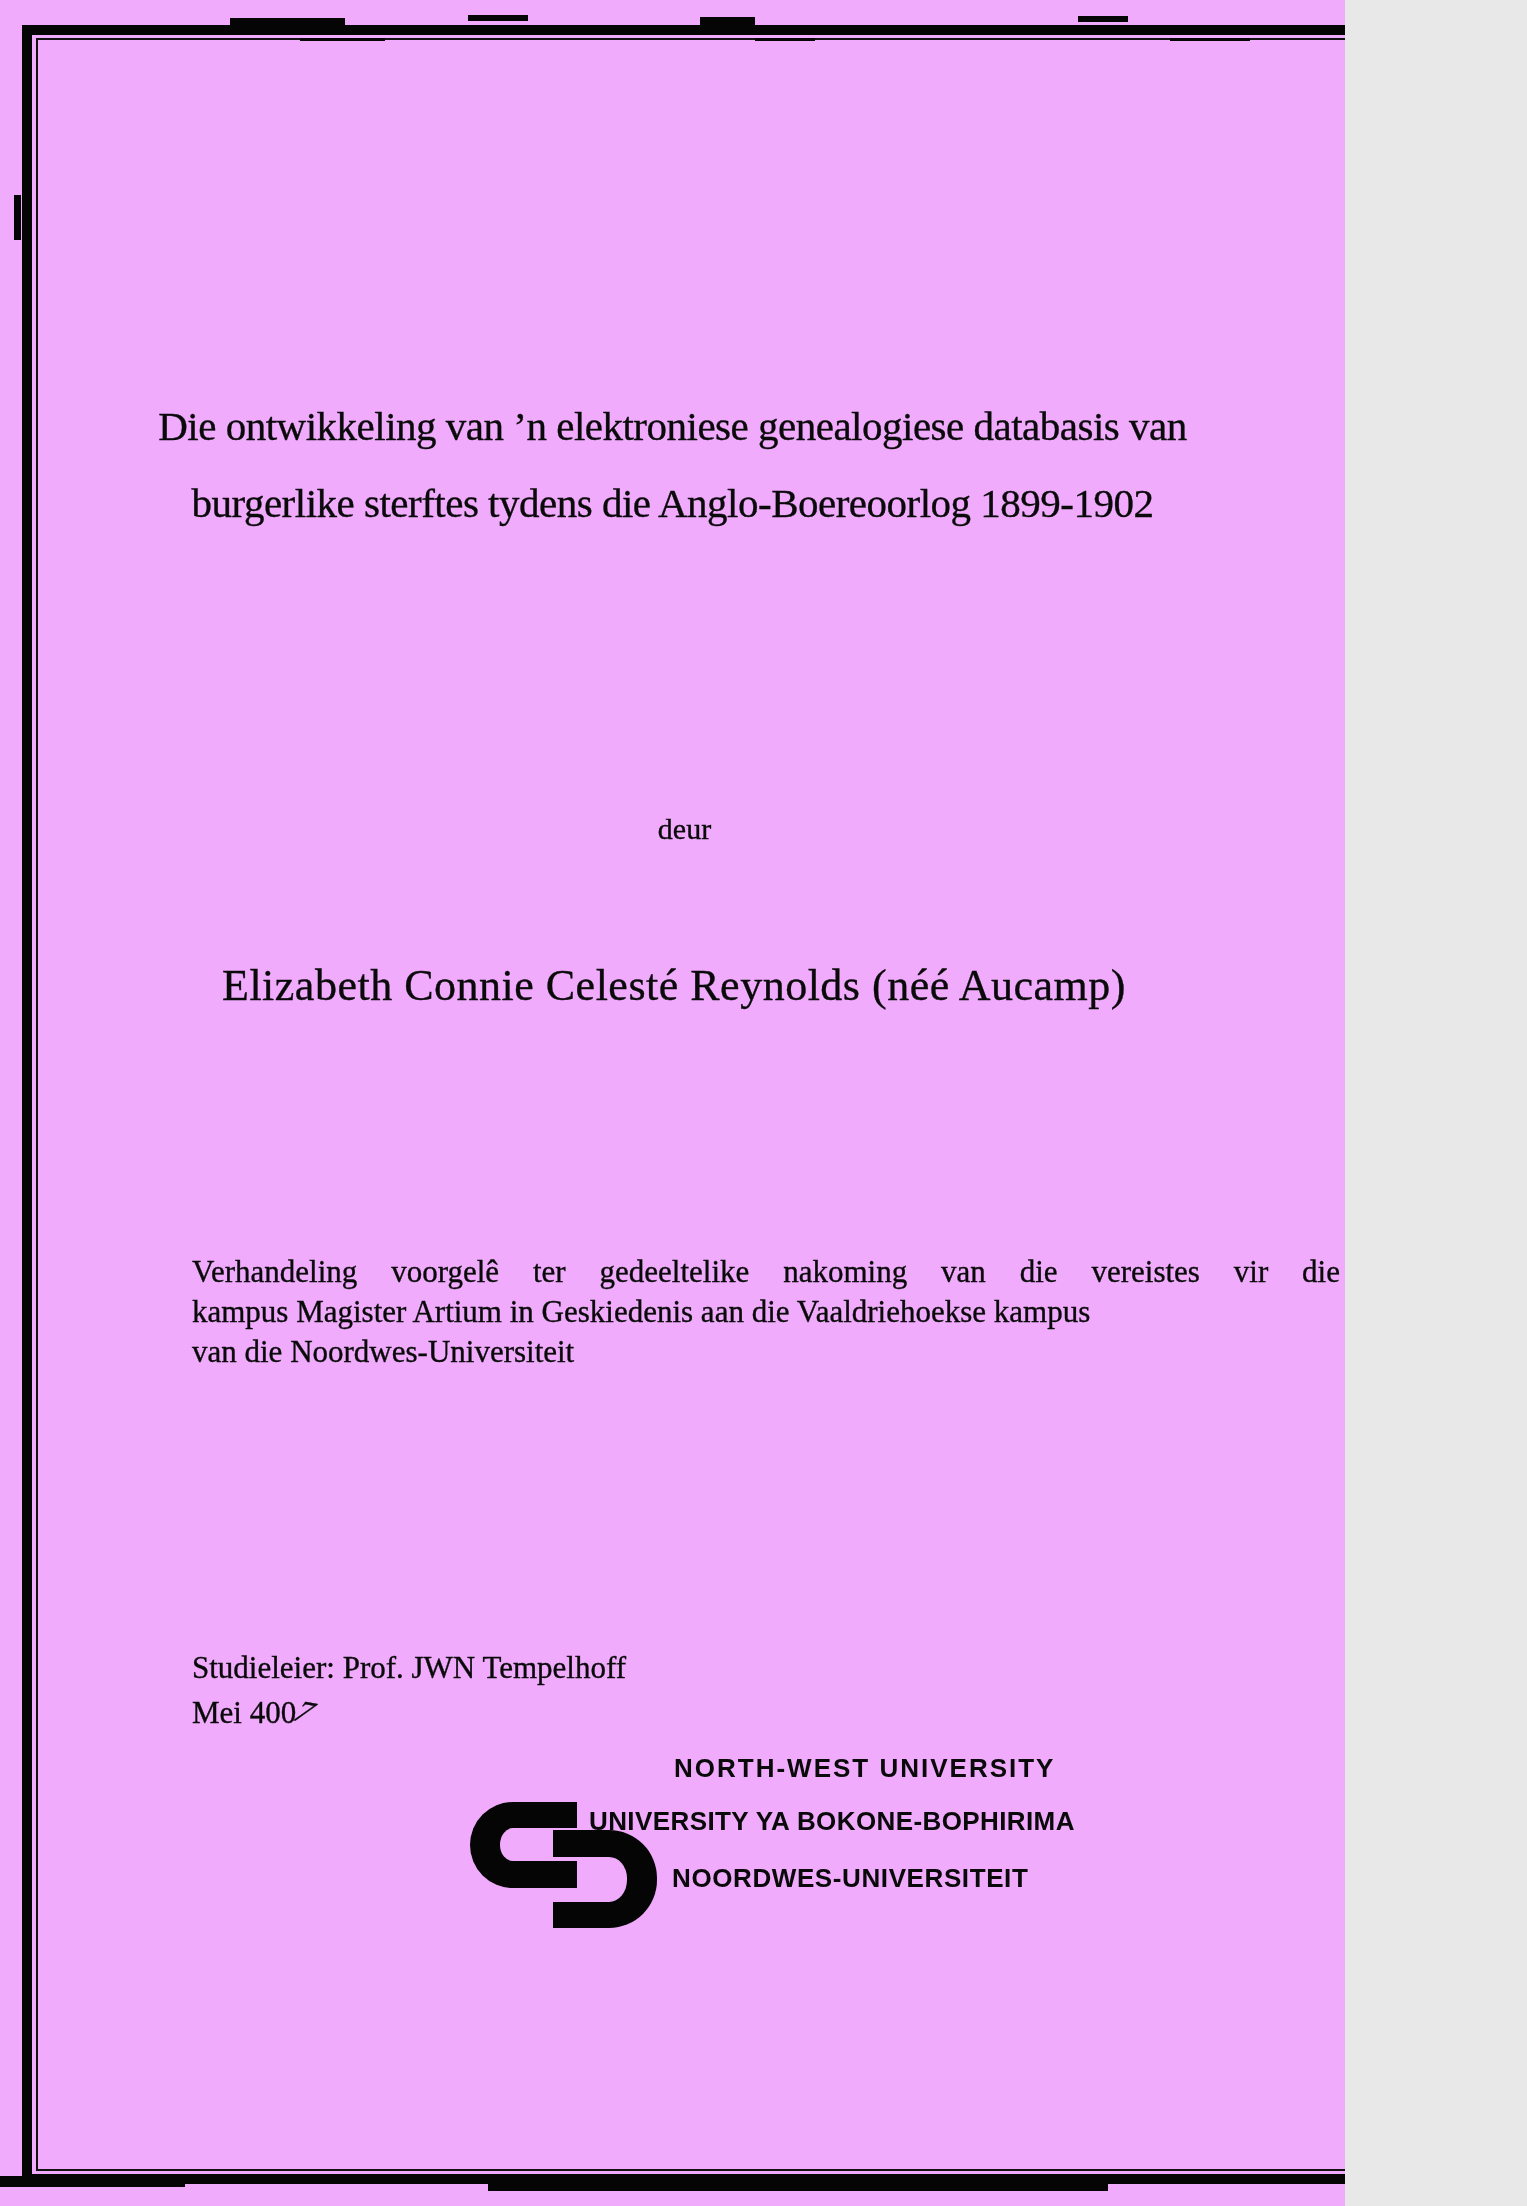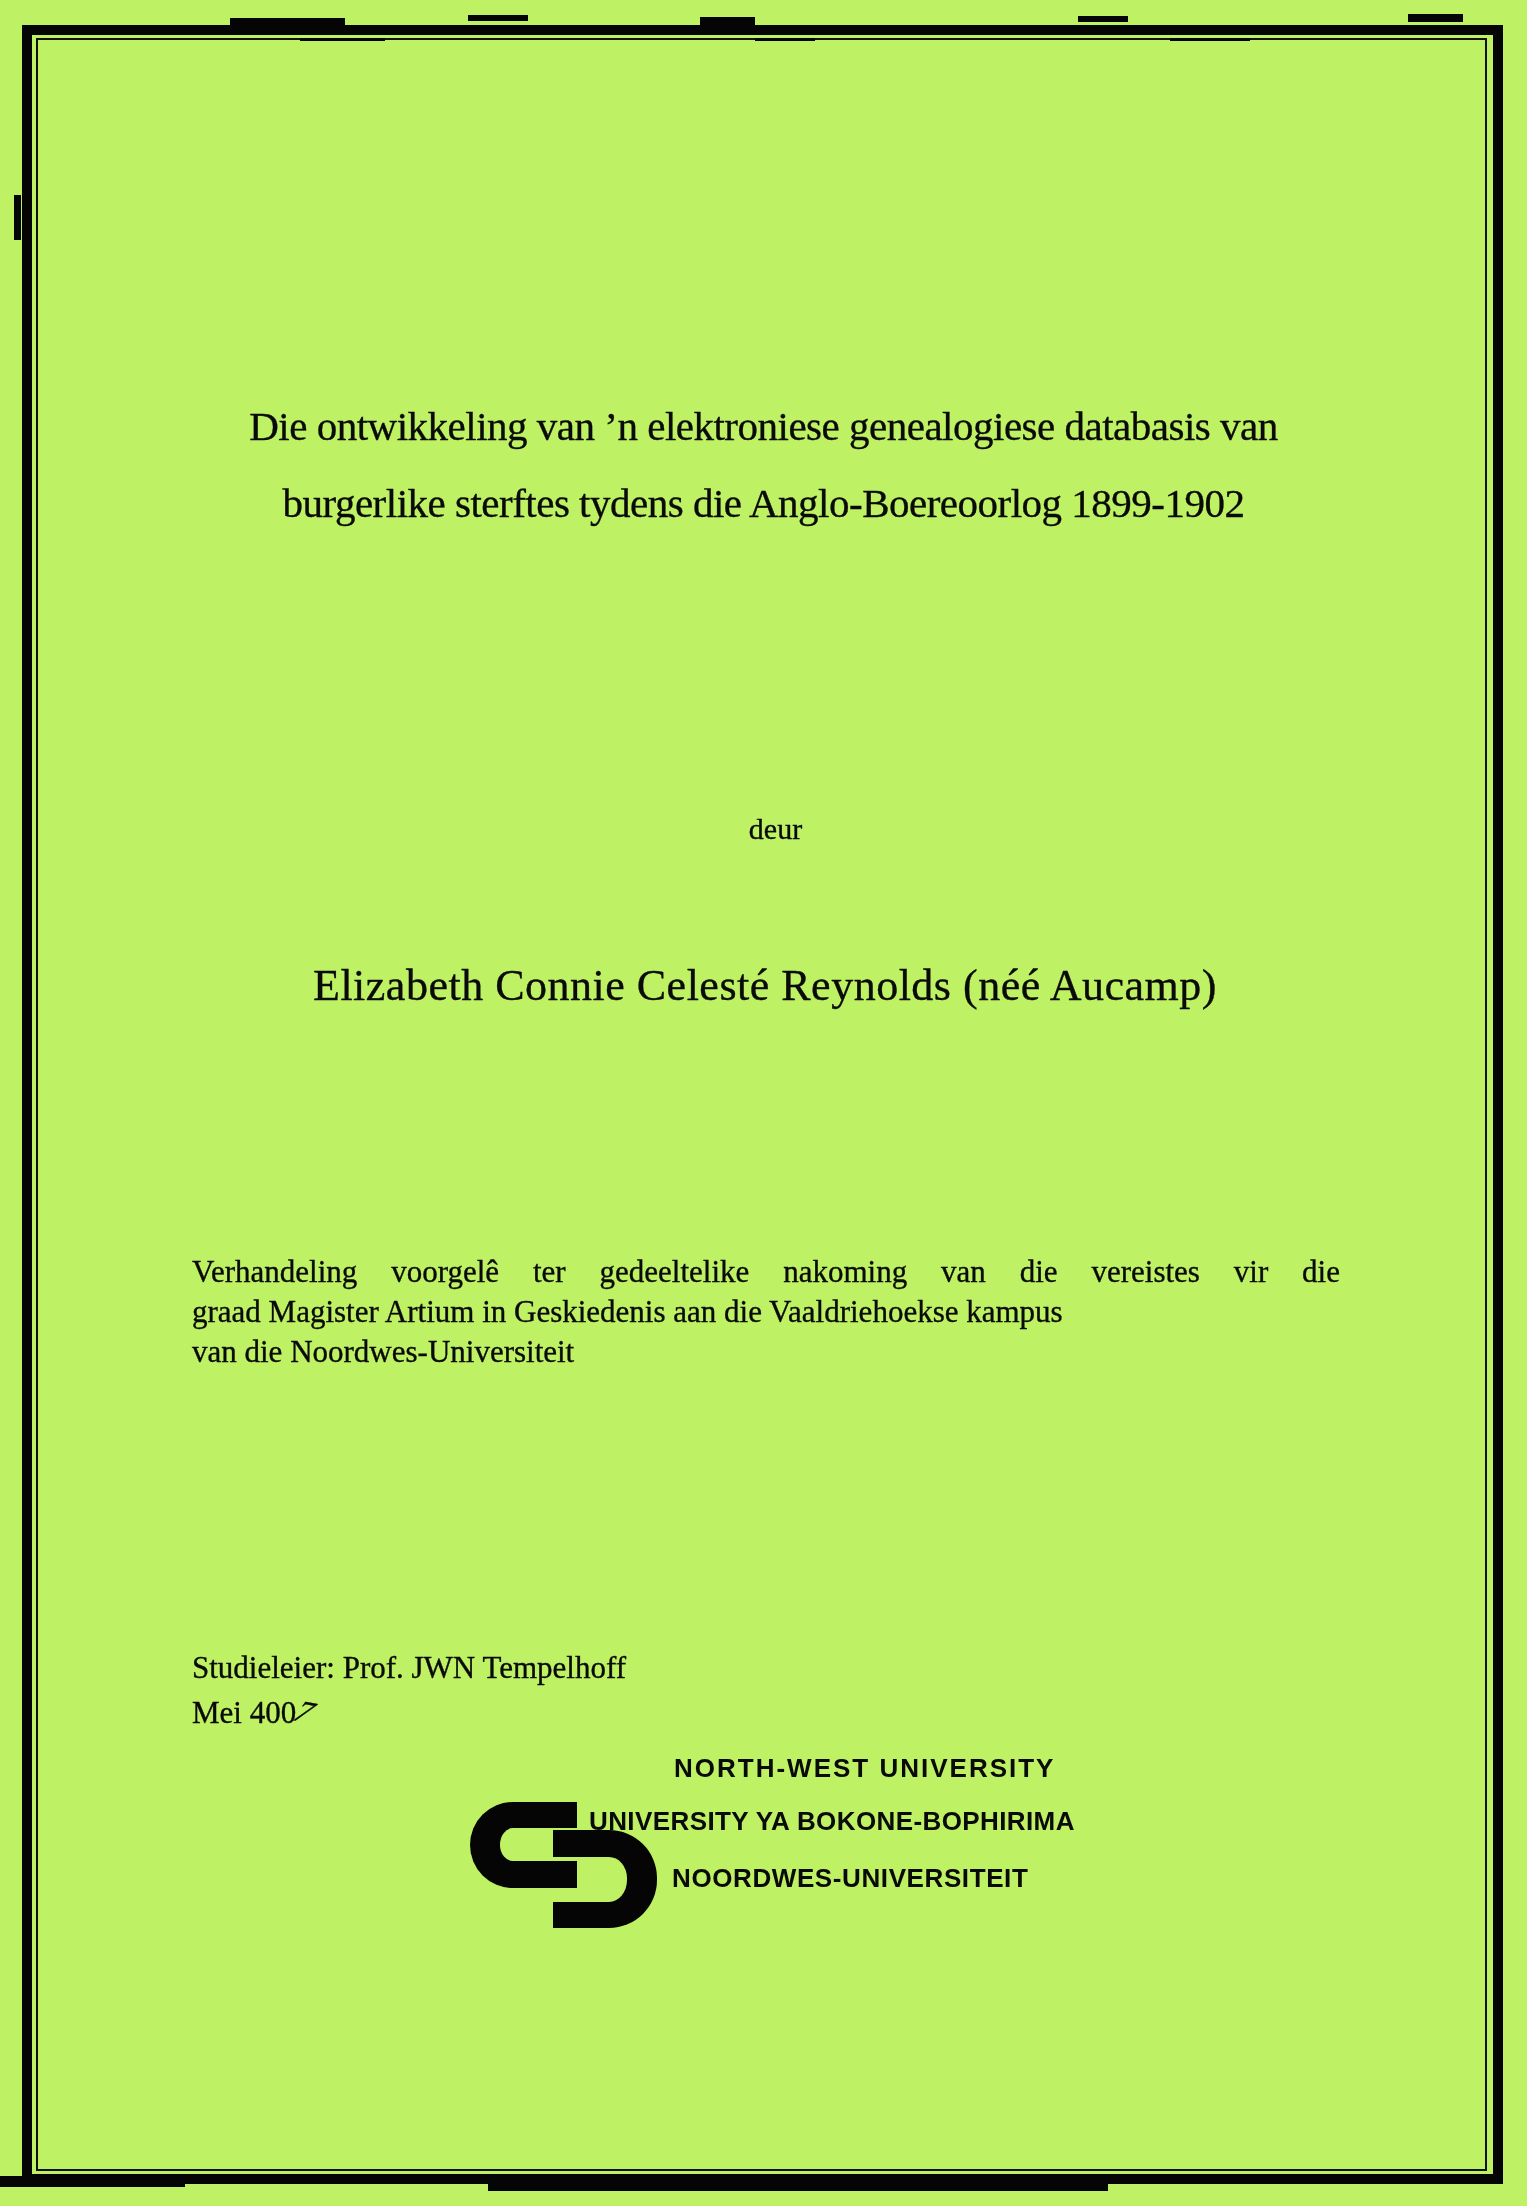--- a/index.html
+++ b/index.html
@@ -1,19 +1,19 @@
 <!DOCTYPE html>
 <html><head>
 <meta charset="utf-8">
 <style>
   html,body{margin:0;padding:0;background:#e8e8e8;}
   #page{
     position:relative;
-    width:1527px;height:2206px;
-    background:#bef264;
+    width:1345px;height:2206px;
+    background:#f0abfc;
     overflow:hidden;
     font-family:"Liberation Serif", serif;
     color:#0a0a0a;
   }
   
   .frame-outer{
     position:absolute;left:22px;top:25px;width:1481px;height:2159px;
     border:10px solid #050505;box-sizing:border-box;
   }
   .frame-inner{
@@ -94,21 +94,21 @@
 
   <div class="title-line title-l1 ink">Die ontwikkeling van ’n elektroniese genealogiese databasis van</div>
   <div class="title-line title-l2 ink">burgerlike sterftes tydens die Anglo-Boereoorlog 1899-1902</div>
 
   <div class="byline ink">deur</div>
 
   <div class="author ink">Elizabeth Connie Celesté Reynolds (néé Aucamp)</div>
 
   <div class="statement ink">
     <div class="stmt-justify">Verhandeling voorgelê ter gedeeltelike nakoming van die vereistes vir die</div>
-    <div class="stmt-line"><span>graad </span><span class="ital">Magister Artium</span><span> in Geskiedenis aan die Vaaldriehoekse kampus</span></div>
+    <div class="stmt-line"><span>kampus </span><span class="ital">Magister Artium</span><span> in Geskiedenis aan die Vaaldriehoekse kampus</span></div>
     <div class="stmt-line">van die Noordwes-Universiteit</div>
   </div>
 
   <div class="supervisor ink">
     <div>Studieleier: Prof. JWN Tempelhoff</div>
     <div><span>Mei 400</span><span class="digit-skew">7</span></div>
   </div>
 
   <div class="logo">
     <div class="link-left"></div>

